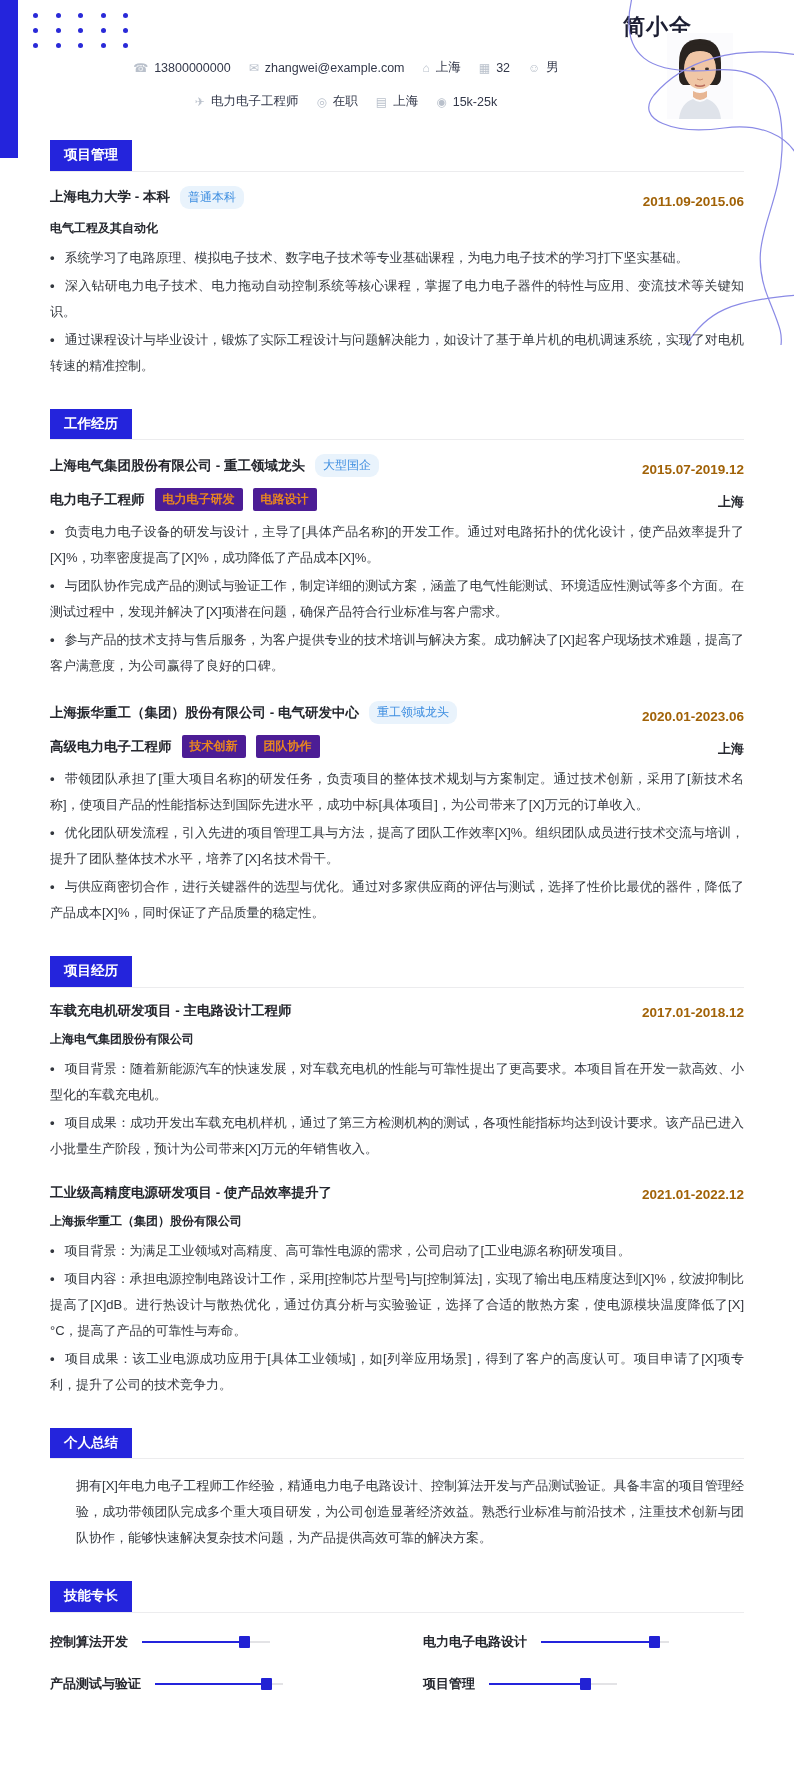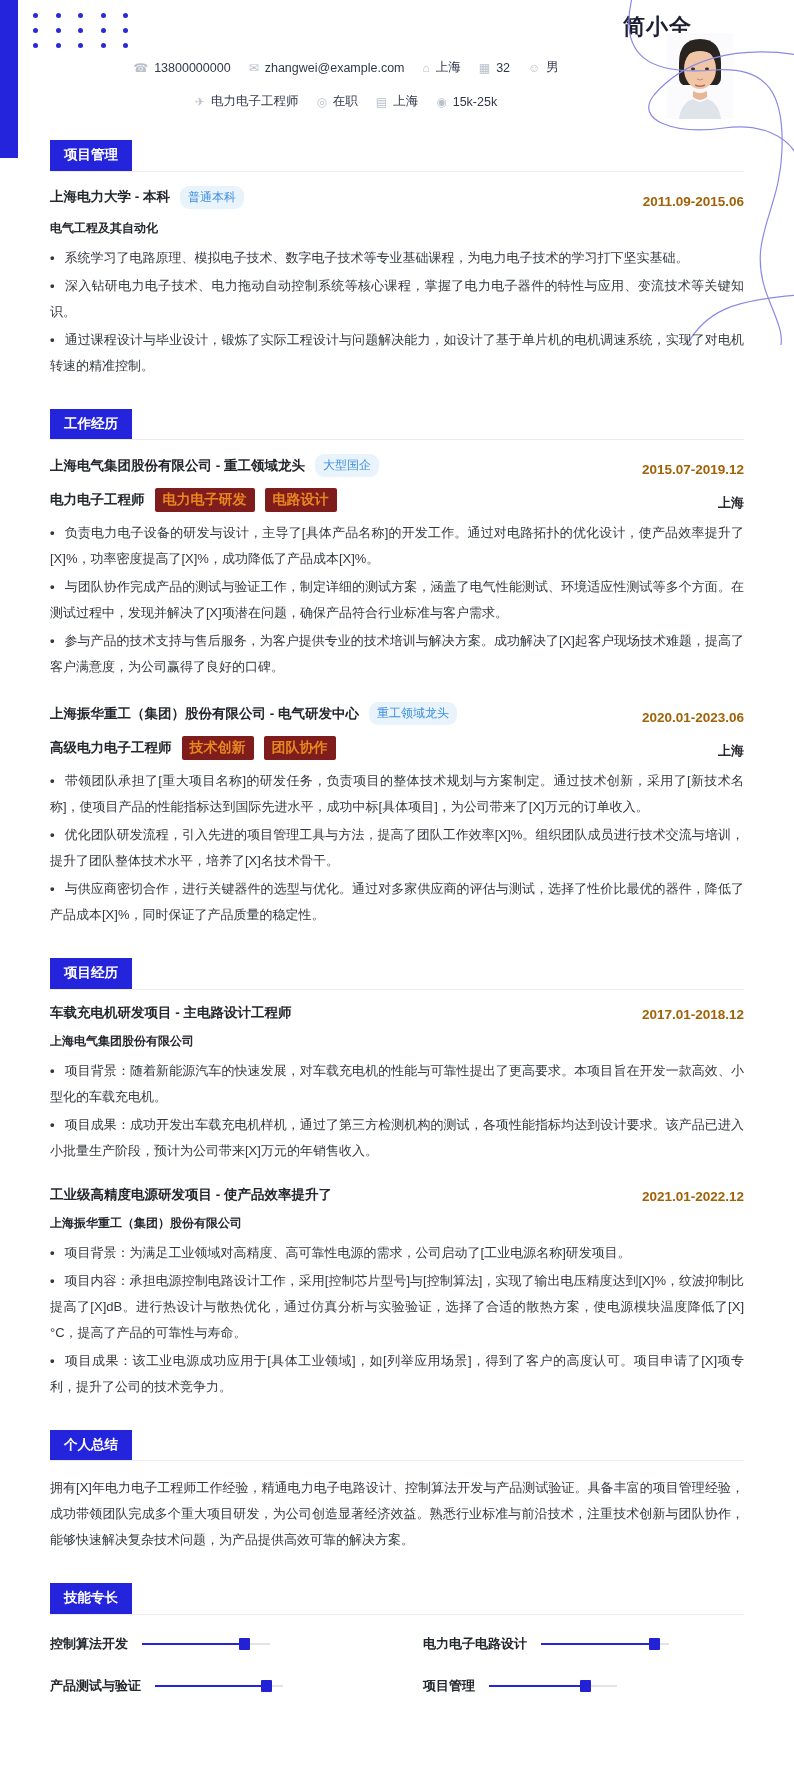--- a/index.html
+++ b/index.html
@@ -34,25 +34,25 @@
                       background:#c9d2f0; transform:skewX(-16deg); z-index:-1; }
   
   .entry { margin-top:14px; }
   .entry-row { display:flex; justify-content:space-between; align-items:flex-end; }
   .entry-left { display:flex; align-items:center; gap:10px; }
   .entry-title { font-size:13.5px; font-weight:bold; color:#25272e; }
   .entry-date { font-size:13.5px; font-weight:bold; color:#a16207; }
   .entry-loc { font-size:13px; font-weight:bold; color:#25272e; }
   .entry-sub { margin-top:11px; font-size:12px; font-weight:bold; color:#25272e; }
   .tag-blue { background:#e9f3fc; color:#3e8ee0; font-size:12px; padding:3px 8px; border-radius:9px; }
-  .tag-orange { background:#7f1d1d; color:#e8861f; font-size:14px; font-weight:bold; padding:3px 8px; border-radius:2px; }
+  .tag-orange { background:#4c1d95; color:#e8861f; font-size:12px; font-weight:bold; padding:3px 8px; border-radius:2px; }
   .bullets { margin-top:8px; }
   .bullet { font-size:13px; line-height:26px; color:#34383f; text-align:justify; margin:2px 0; }
   .bullet::before { content:'•'; font-weight:bold; margin-right:10px; color:#34383f; }
-  .para { margin-top:14px; font-size:13px; line-height:26px; color:#34383f; text-align:justify; }
+  .para { margin-top:14px; font-size:13px; line-height:26px; color:#34383f; text-align:justify;margin-left:26px; }
   
   .skills-grid { display:grid; grid-template-columns:1fr 1fr; column-gap:52px; row-gap:24px; margin-top:20px; }
   .skill { display:flex; align-items:center; }
   .skill-name { font-size:13px; font-weight:bold; color:#25272e; margin-right:14px; white-space:nowrap; }
   .skill-track { position:relative; width:128px; height:2px; background:#e3e3e6; }
   .skill-fill { position:relative; height:2px; background:#2424dc; }
   .skill-fill::after { content:''; position:absolute; right:-6px; top:-5px; width:11px; height:12px;
                        background:#2222d4; border-radius:1px; }
 </style>
 </head>

